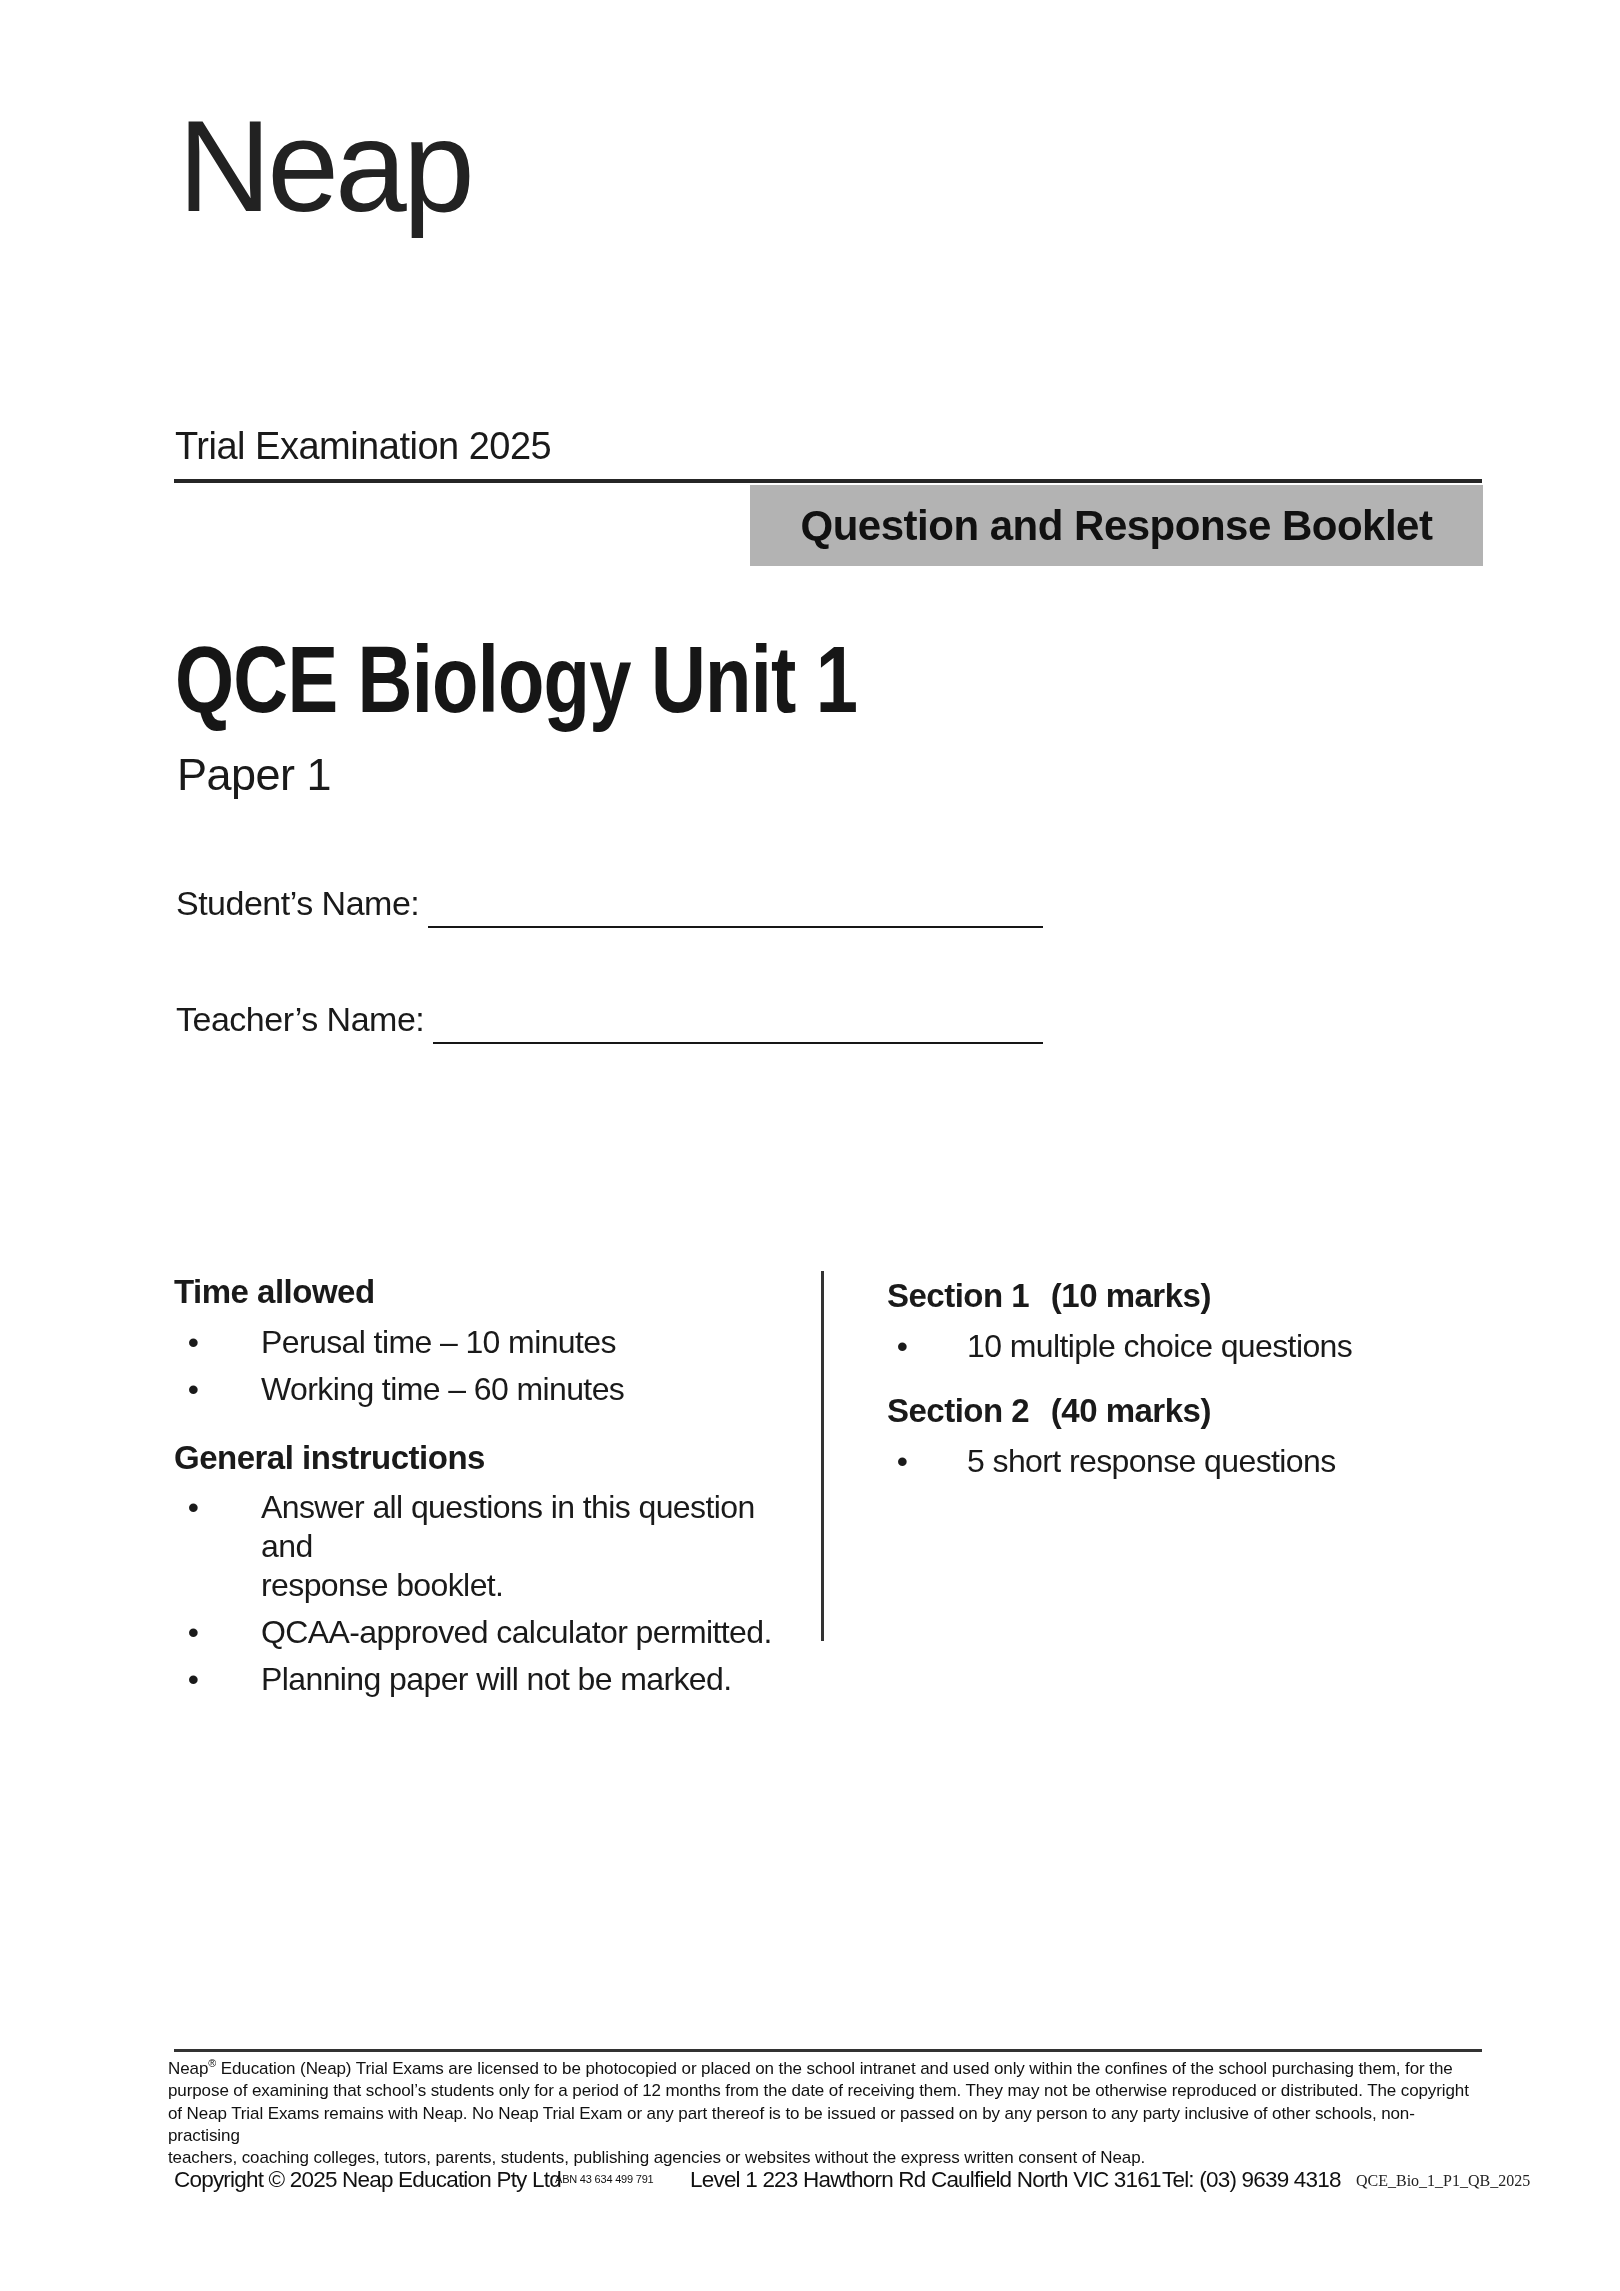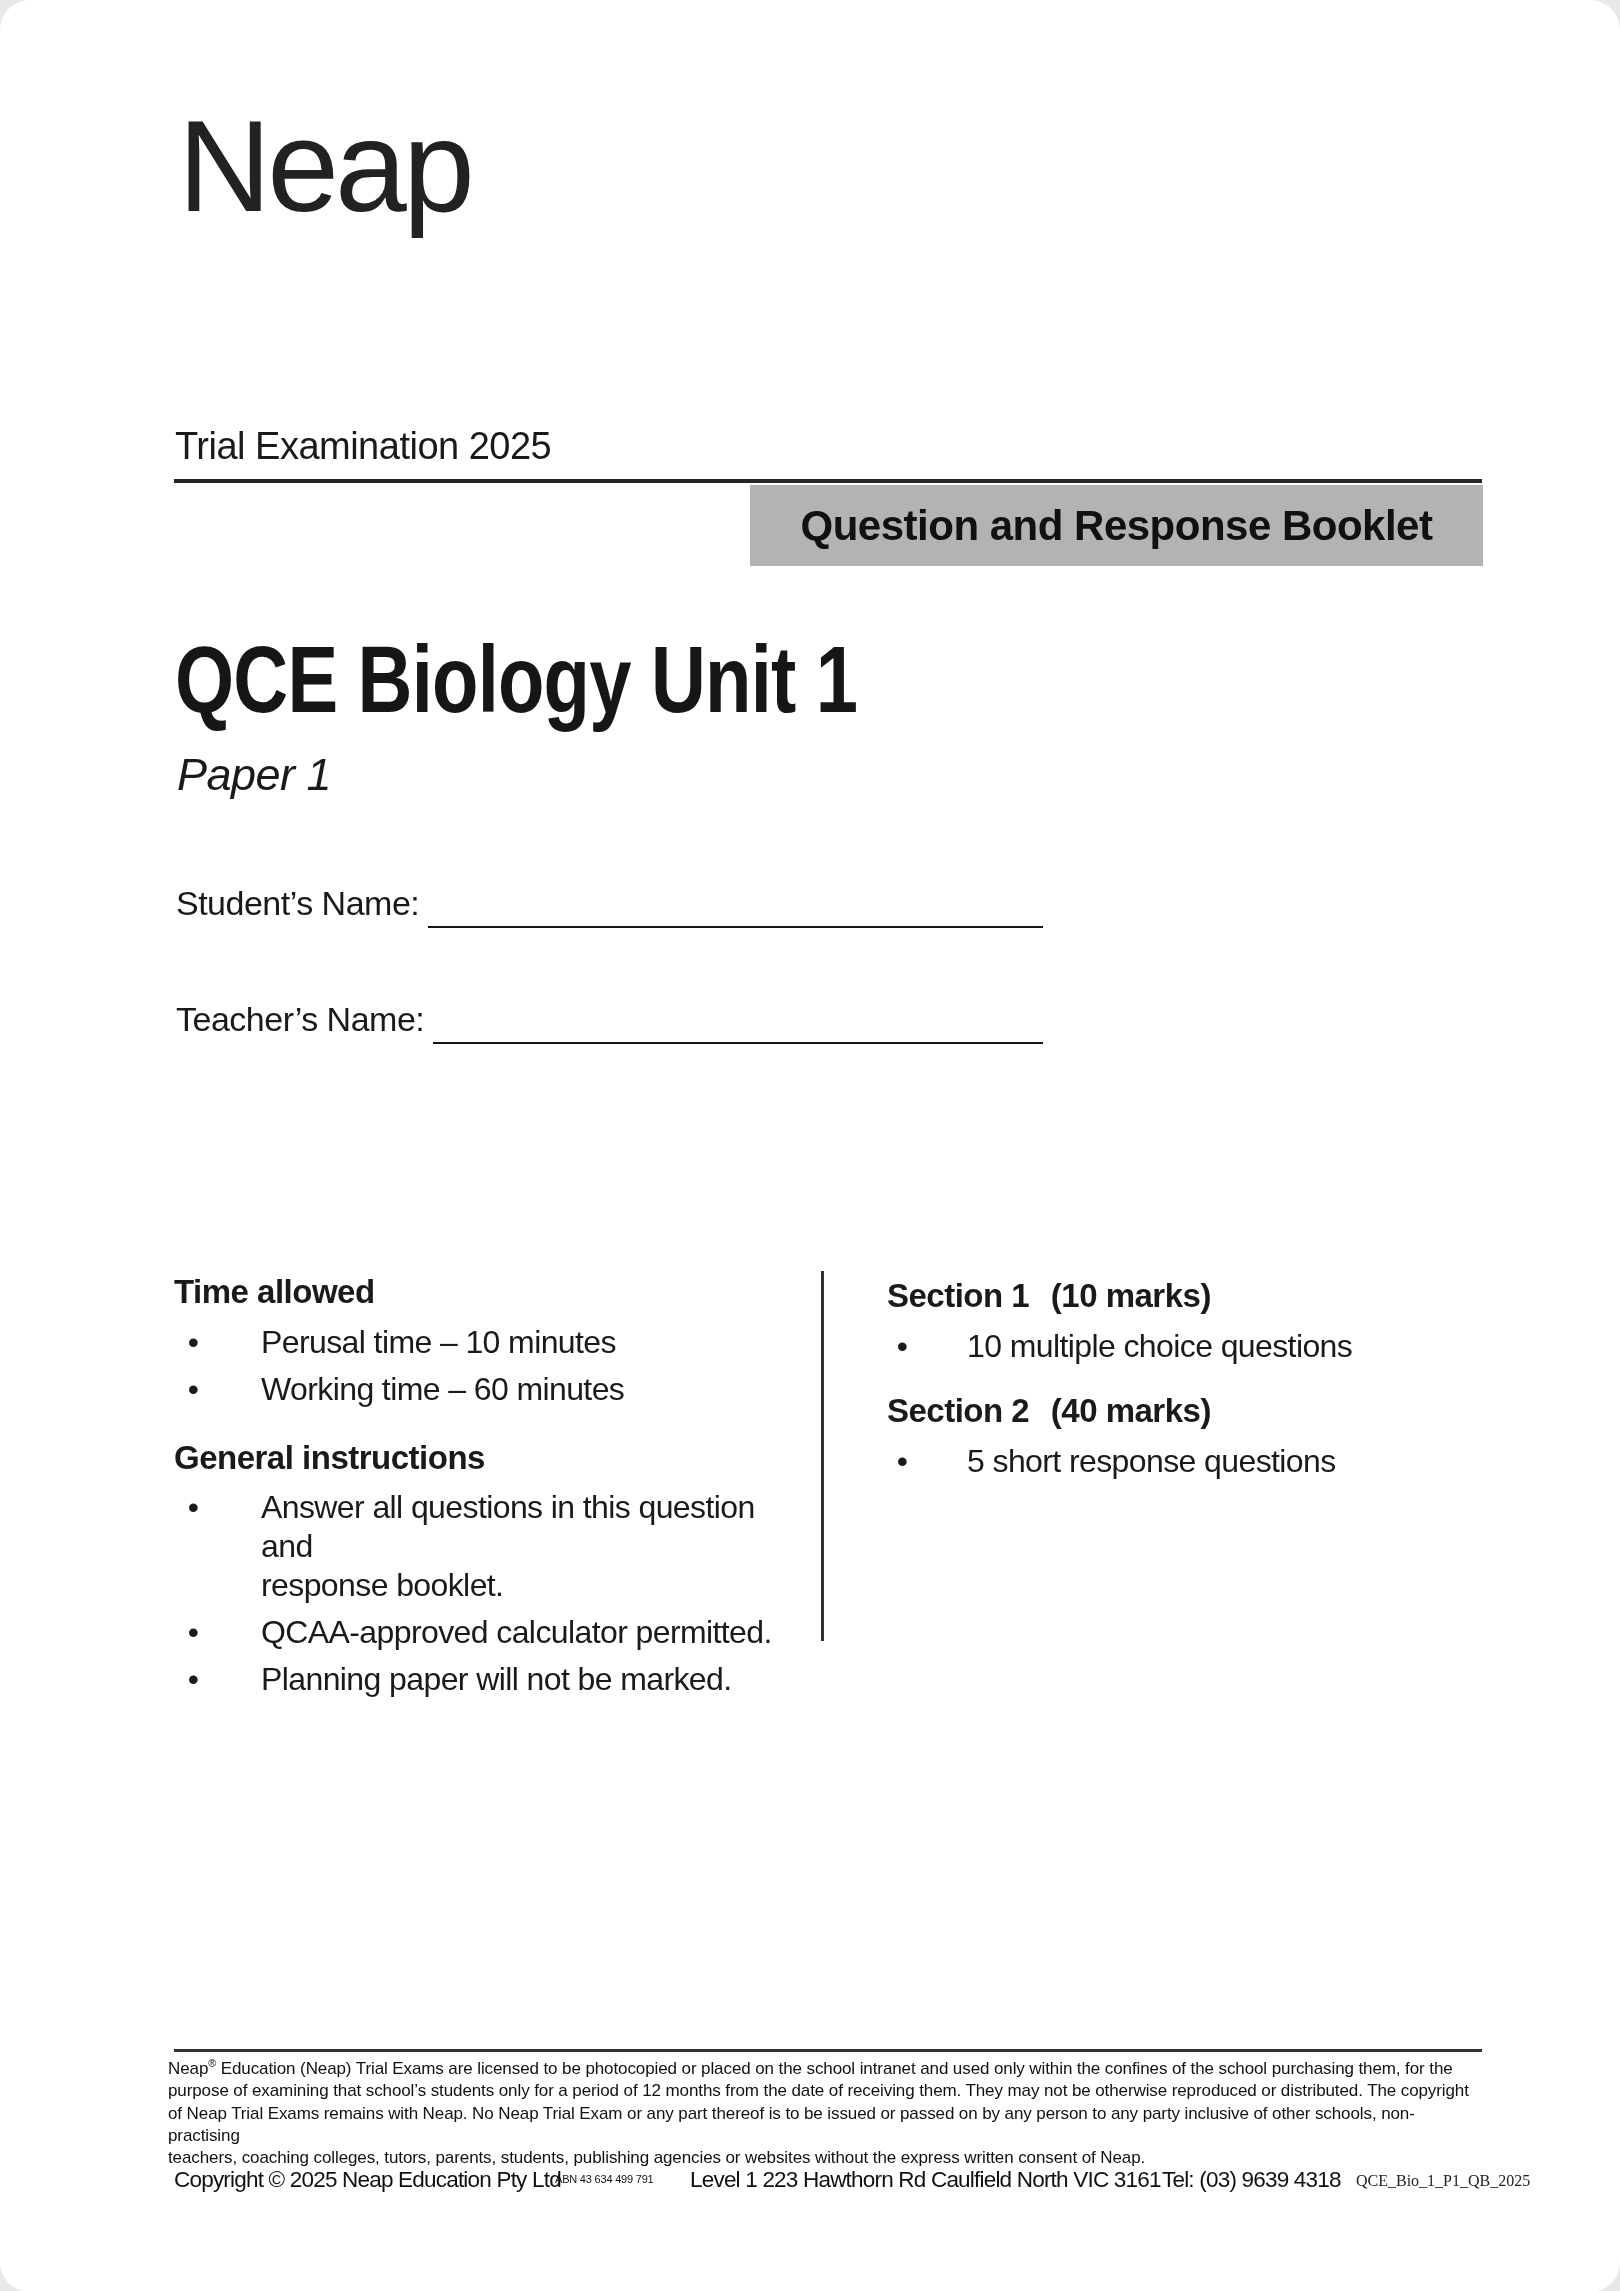--- a/index.html
+++ b/index.html
@@ -4,21 +4,20 @@
 <style>
   html,body{margin:0;padding:0;background:#e8e8e8;}
   .page{
     position:relative;
     width:1620px;height:2292px;
     background:#ffffff;
     font-family:"Liberation Sans", sans-serif;
     color:#1a1a1a;
     overflow:hidden;
     margin:0 auto;
-    border-radius:30px;
   }
   .abs{position:absolute;}
 
   
   .logo{
     left:178px;top:102px;
     font-size:129px;font-weight:300;letter-spacing:-3.9px;
     line-height:1;color:#222;
   }
 
@@ -32,21 +31,21 @@
     font-size:42px;font-weight:bold;letter-spacing:-0.5px;color:#111;
   }
 
   
   .main-title{
     left:175px;top:627px;
     font-size:95px;font-weight:bold;line-height:1.1;letter-spacing:-1px;
     transform:scaleX(0.8);transform-origin:left top;
     white-space:nowrap;color:#161616;
   }
-  .paper-subtitle{left:177px;top:749px;font-size:45px;letter-spacing:-0.5px;line-height:1.15;font-style:italic;}
+  .paper-subtitle{left:177px;top:749px;font-size:45px;letter-spacing:-0.5px;line-height:1.15;}
 
   
   .name-row{display:flex;align-items:stretch;height:45px;}
   .name-row .label{font-size:34px;letter-spacing:-0.5px;align-self:flex-start;line-height:1.2;white-space:nowrap;}
   .name-row .blank{border-bottom:2.9px solid #161616;margin-left:8.8px;}
   .student-row{left:176px;top:883px;}
   .student-row .blank{width:615px;}
   .teacher-row{left:176px;top:999px;}
   .teacher-row .blank{width:610px;}
 

